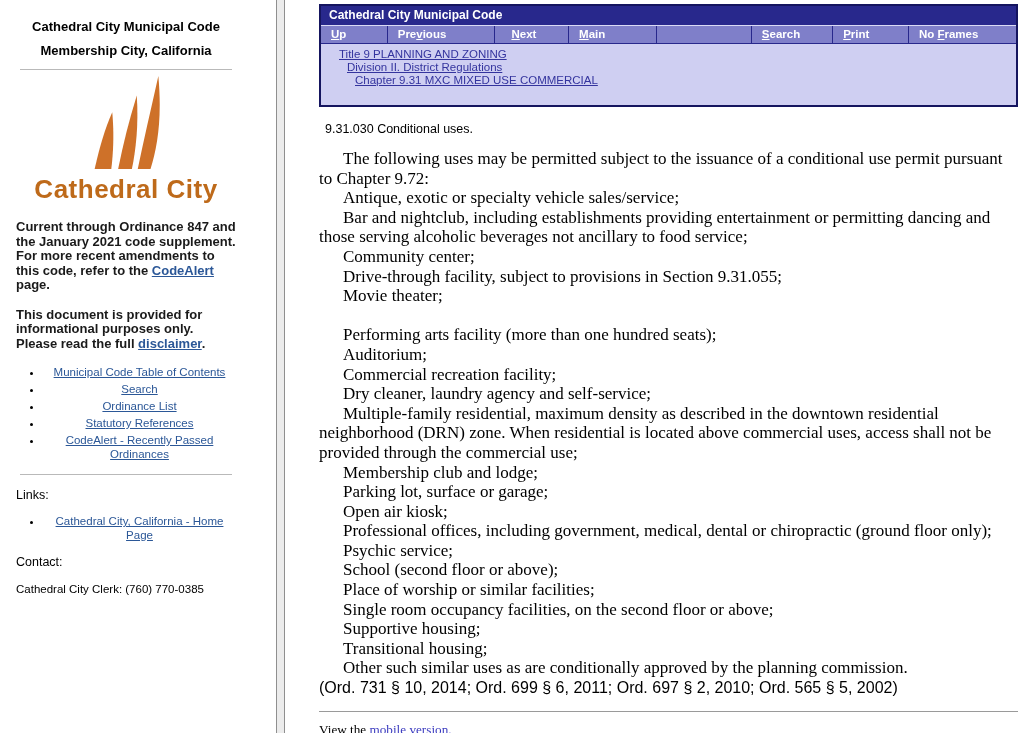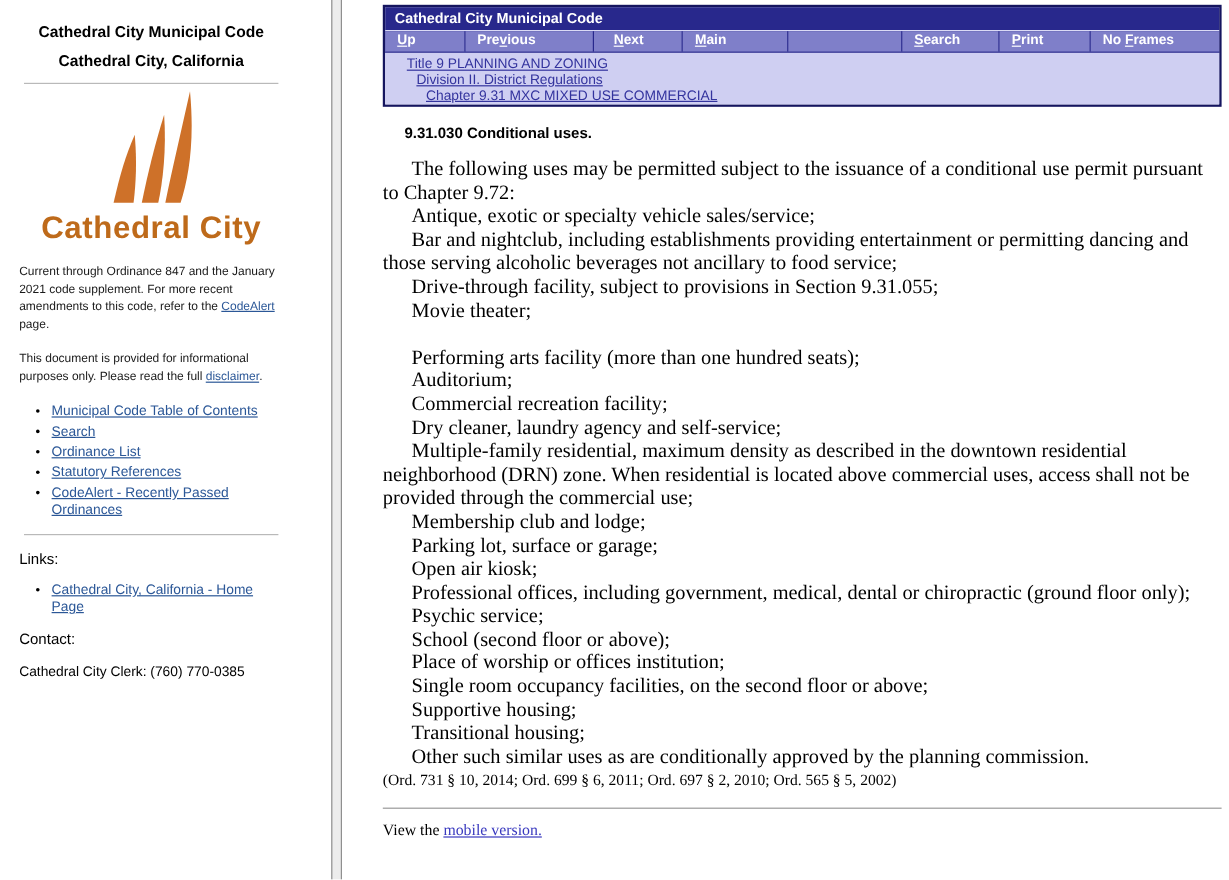--- a/index.html
+++ b/index.html
@@ -7,23 +7,23 @@
   .screen { display:flex; width:1024px; height:733px; overflow:hidden;gap:28px; }
 
   
   .sidebar { flex:0 0 248px; box-sizing:border-box; padding:14px 12px 0 16px; background:#fff; }
   .sb-title { text-align:center; font-weight:bold; font-size:13px; margin-top:5px; }
   .sb-subtitle { text-align:center; font-weight:bold; font-size:13px; margin-top:9px; }
   .sb-rule { border:none; border-top:1px solid #b9b9b9; margin:11px 4px 4px; }
   .logo { text-align:center; }
   .logo svg { display:block; margin:2px auto 0; }
   .logo-word { font-size:26px; font-weight:bold; letter-spacing:0.5px; color:var(--logo-wordmark,#be6a1a); margin-top:2px; }
-  .sb-note { font-size:10px; line-height:14.5px; margin:15px 0 0; color:#1a1a1a; }
+  .sb-note { font-size:13px; line-height:14.5px; margin:15px 0 0; color:#1a1a1a;font-weight:bold; }
   .sb-note a, .sb-list a { color:var(--sidebar-link,#2b5797); text-decoration:underline; cursor:pointer; }
-  .sb-list { margin:15px 0 0; padding-left:27px; font-size:11.5px; line-height:13.5px; }
+  .sb-list { margin:15px 0 0; padding-left:27px; font-size:11.5px; line-height:13.5px;text-align:center; }
   .sb-list li { margin:0 0 3.5px; }
   .sb-rule2 { border:none; border-top:1px solid #b9b9b9; margin:13px 4px 0; }
   .sb-heading { font-weight:normal; font-size:12.5px; margin:13px 0 0; }
   .sb-links-list { margin:13px 0 0; }
   .sb-contact { font-size:11.5px; margin:14px 0 0; }
 
   
   .divider { flex:0 0 7px; background:#ececec; border-left:1px solid #8f8f8f; border-right:1px solid #8f8f8f; cursor:col-resize; }
 
   
@@ -33,42 +33,42 @@
   .btn-row { display:flex; background:var(--header-bar,#28288c); border-bottom:1px solid var(--header-bar,#28288c); }
   .nav-btn { background:var(--nav-button-bg,#7f7fc9); color:var(--nav-button-text,#fff); font-weight:bold; font-size:11.5px; line-height:12px; padding:2px 4px 3px 10px; border-right:1px solid var(--header-bar,#28288c); box-sizing:border-box; white-space:nowrap; overflow:hidden; cursor:pointer; }
   .nav-btn:nth-child(1){ width:9.6%; }
   .nav-btn:nth-child(2){ width:15.5%; }
   .nav-btn:nth-child(3){ width:10.6%;padding-left:16px; }
   .nav-btn:nth-child(4){ width:12.6%; }
   .nav-btn:nth-child(5){ width:13.7%; cursor:default; }
   .nav-btn:nth-child(6){ width:11.7%; }
   .nav-btn:nth-child(7){ width:10.9%; }
   .nav-btn:nth-child(8){ flex:1; border-right:none; }
-  .crumbs { background:var(--breadcrumb-bg,#cfcff2); padding:4px 0 0; }
+  .crumbs { background:var(--breadcrumb-bg,#cfcff2); padding:4px 0 18px; }
   .crumb-row { font-size:11.5px; line-height:13px; }
   .crumb-link { color:var(--breadcrumb-link,#34349e); text-decoration:underline; cursor:pointer; }
 
-  .section-heading { font-family:"Liberation Sans",sans-serif; font-size:12.5px; font-weight:bold; margin:15px 0 0 18px; }
+  .section-heading { font-family:"Liberation Sans",sans-serif; font-size:12.5px; font-weight:normal; margin:15px 0 0 6px; }
   #paragraphs { margin-top:13px; }
   .body-para { font-family:"Liberation Serif",serif; font-size:17px; line-height:19.6px; margin:0; text-indent:24px; }
   .blank { height:19.6px; }
-  .citation { font-family:Liberation Serif, serif; font-size:13px; line-height:19.6px; margin:0; }
+  .citation { font-family:Liberation Sans, sans-serif; font-size:16px; line-height:19.6px; margin:0; }
   .footer-rule { border:none; border-top:1px solid #9a9a9a; margin:13px 0 0; }
   .footer { font-family:"Liberation Serif",serif; font-size:13.2px; margin:10px 0 0; }
   .footer a { color:var(--body-link,#3a3abf); text-decoration:underline; cursor:pointer; }
   u { text-decoration:underline; }
 </style>
 </head>
 <body>
 
 <div class="screen">
 
   <aside class="sidebar">
     <div class="sb-title">Cathedral City Municipal Code</div>
-    <div class="sb-subtitle">Cathedral City, California</div>
+    <div class="sb-subtitle">Membership City, California</div>
     <hr class="sb-rule">
     <div class="logo">
       <svg width="70" height="98" viewBox="0 0 70 100" aria-hidden="true">
         <path d="M3,97 C8,75 13,57 21,39 C23,62 22,80 20,97 Z" fill="#CE7129"></path>
         <path d="M27,97 C32,72 38,48 46,22 C48,52 45,78 41,97 Z" fill="#CE7129"></path>
         <path d="M47,97 C53,68 60,38 68,2 C72,45 67,75 60,97 Z" fill="#CE7129"></path>
       </svg>
       <div class="logo-word">Cathedral City</div>
     </div>
     <p class="sb-note"><span>Current through Ordinance 847 and the January 2021 code supplement. For more recent amendments to this code, refer to the </span><a href="#">CodeAlert</a><span> page.</span></p>
@@ -108,35 +108,36 @@
           <div class="crumb-row" style="padding-left: 18px;"><a href="#" class="crumb-link">Title 9 PLANNING AND ZONING</a></div>
           <div class="crumb-row" style="padding-left: 26px;"><a href="#" class="crumb-link">Division II. District Regulations</a></div>
           <div class="crumb-row" style="padding-left: 34px;"><a href="#" class="crumb-link">Chapter 9.31 MXC MIXED USE COMMERCIAL</a></div>
         </div>
     </div>
     <h2 class="section-heading">9.31.030 Conditional uses.</h2>
     <div id="paragraphs">
         <p class="body-para">The following uses may be permitted subject to the issuance of a conditional use permit pursuant to Chapter 9.72:</p>
         <p class="body-para">Antique, exotic or specialty vehicle sales/service;</p>
         <p class="body-para">Bar and nightclub, including establishments providing entertainment or permitting dancing and those serving alcoholic beverages not ancillary to food service;</p>
+        <p class="body-para">Community center;</p>
         <p class="body-para">Drive-through facility, subject to provisions in Section 9.31.055;</p>
         <p class="body-para">Movie theater;</p>
         <div class="blank"></div>
         <p class="body-para">Performing arts facility (more than one hundred seats);</p>
         <p class="body-para">Auditorium;</p>
         <p class="body-para">Commercial recreation facility;</p>
         <p class="body-para">Dry cleaner, laundry agency and self-service;</p>
         <p class="body-para">Multiple-family residential, maximum density as described in the downtown residential neighborhood (DRN) zone. When residential is located above commercial uses, access shall not be provided through the commercial use;</p>
         <p class="body-para">Membership club and lodge;</p>
         <p class="body-para">Parking lot, surface or garage;</p>
         <p class="body-para">Open air kiosk;</p>
         <p class="body-para">Professional offices, including government, medical, dental or chiropractic (ground floor only);</p>
         <p class="body-para">Psychic service;</p>
         <p class="body-para">School (second floor or above);</p>
-        <p class="body-para">Place of worship or offices institution;</p>
+        <p class="body-para">Place of worship or similar facilities;</p>
         <p class="body-para">Single room occupancy facilities, on the second floor or above;</p>
         <p class="body-para">Supportive housing;</p>
         <p class="body-para">Transitional housing;</p>
         <p class="body-para">Other such similar uses as are conditionally approved by the planning commission.</p>
       </div>
     <p class="citation">(Ord. 731 § 10, 2014; Ord. 699 § 6, 2011; Ord. 697 § 2, 2010; Ord. 565 § 5, 2002)</p>
     <hr class="footer-rule">
     <p class="footer"><span>View the </span><a href="#">mobile version.</a></p>
   </main>
 

